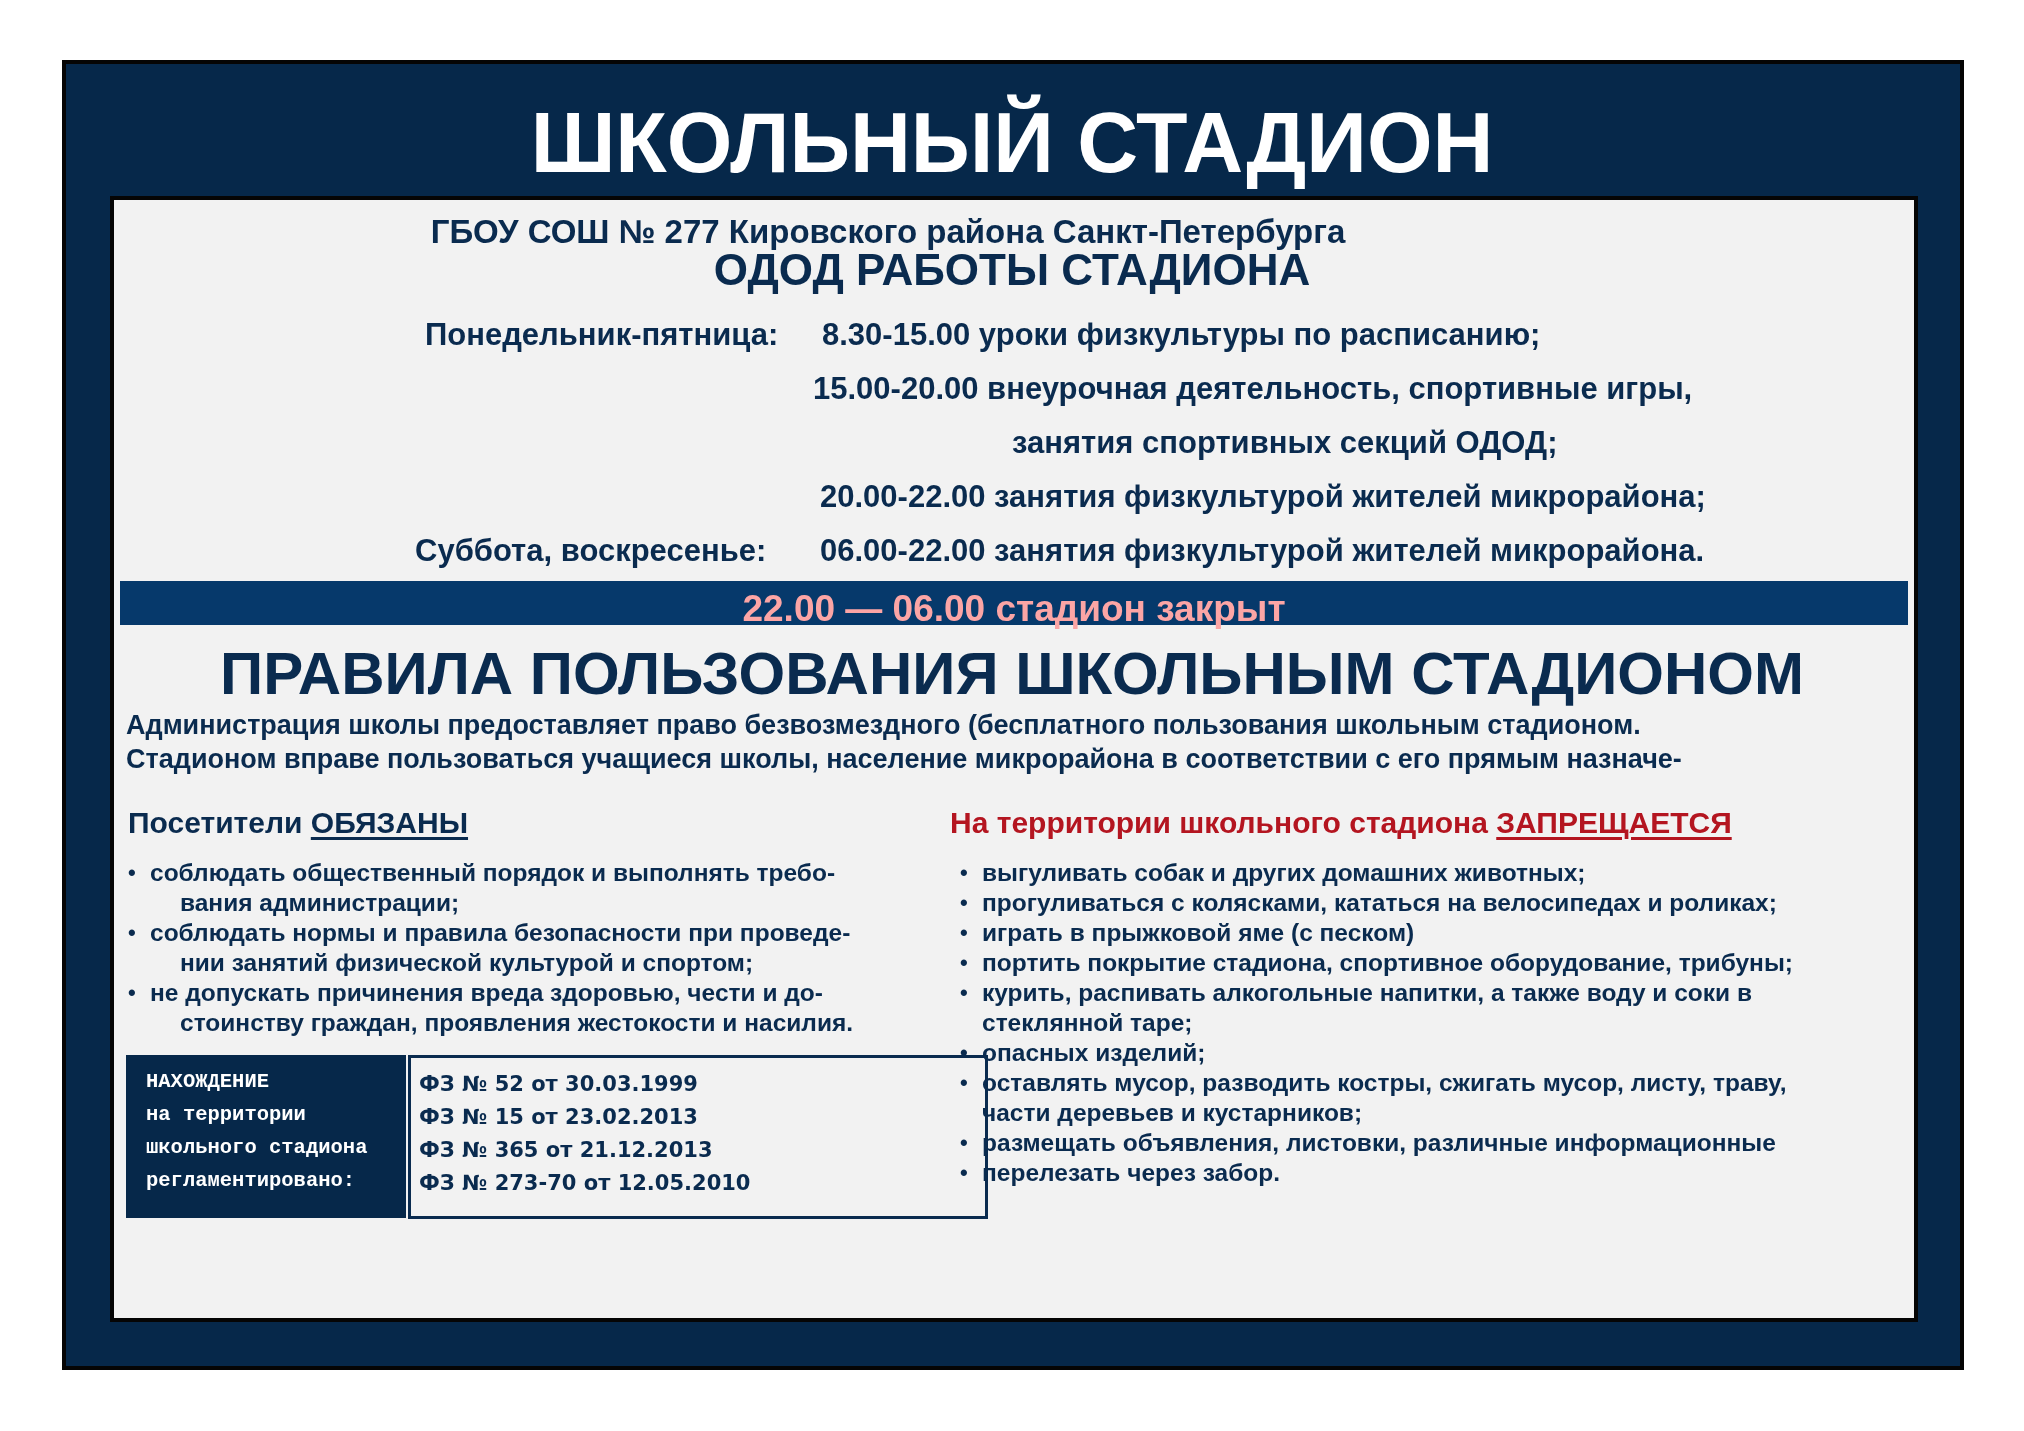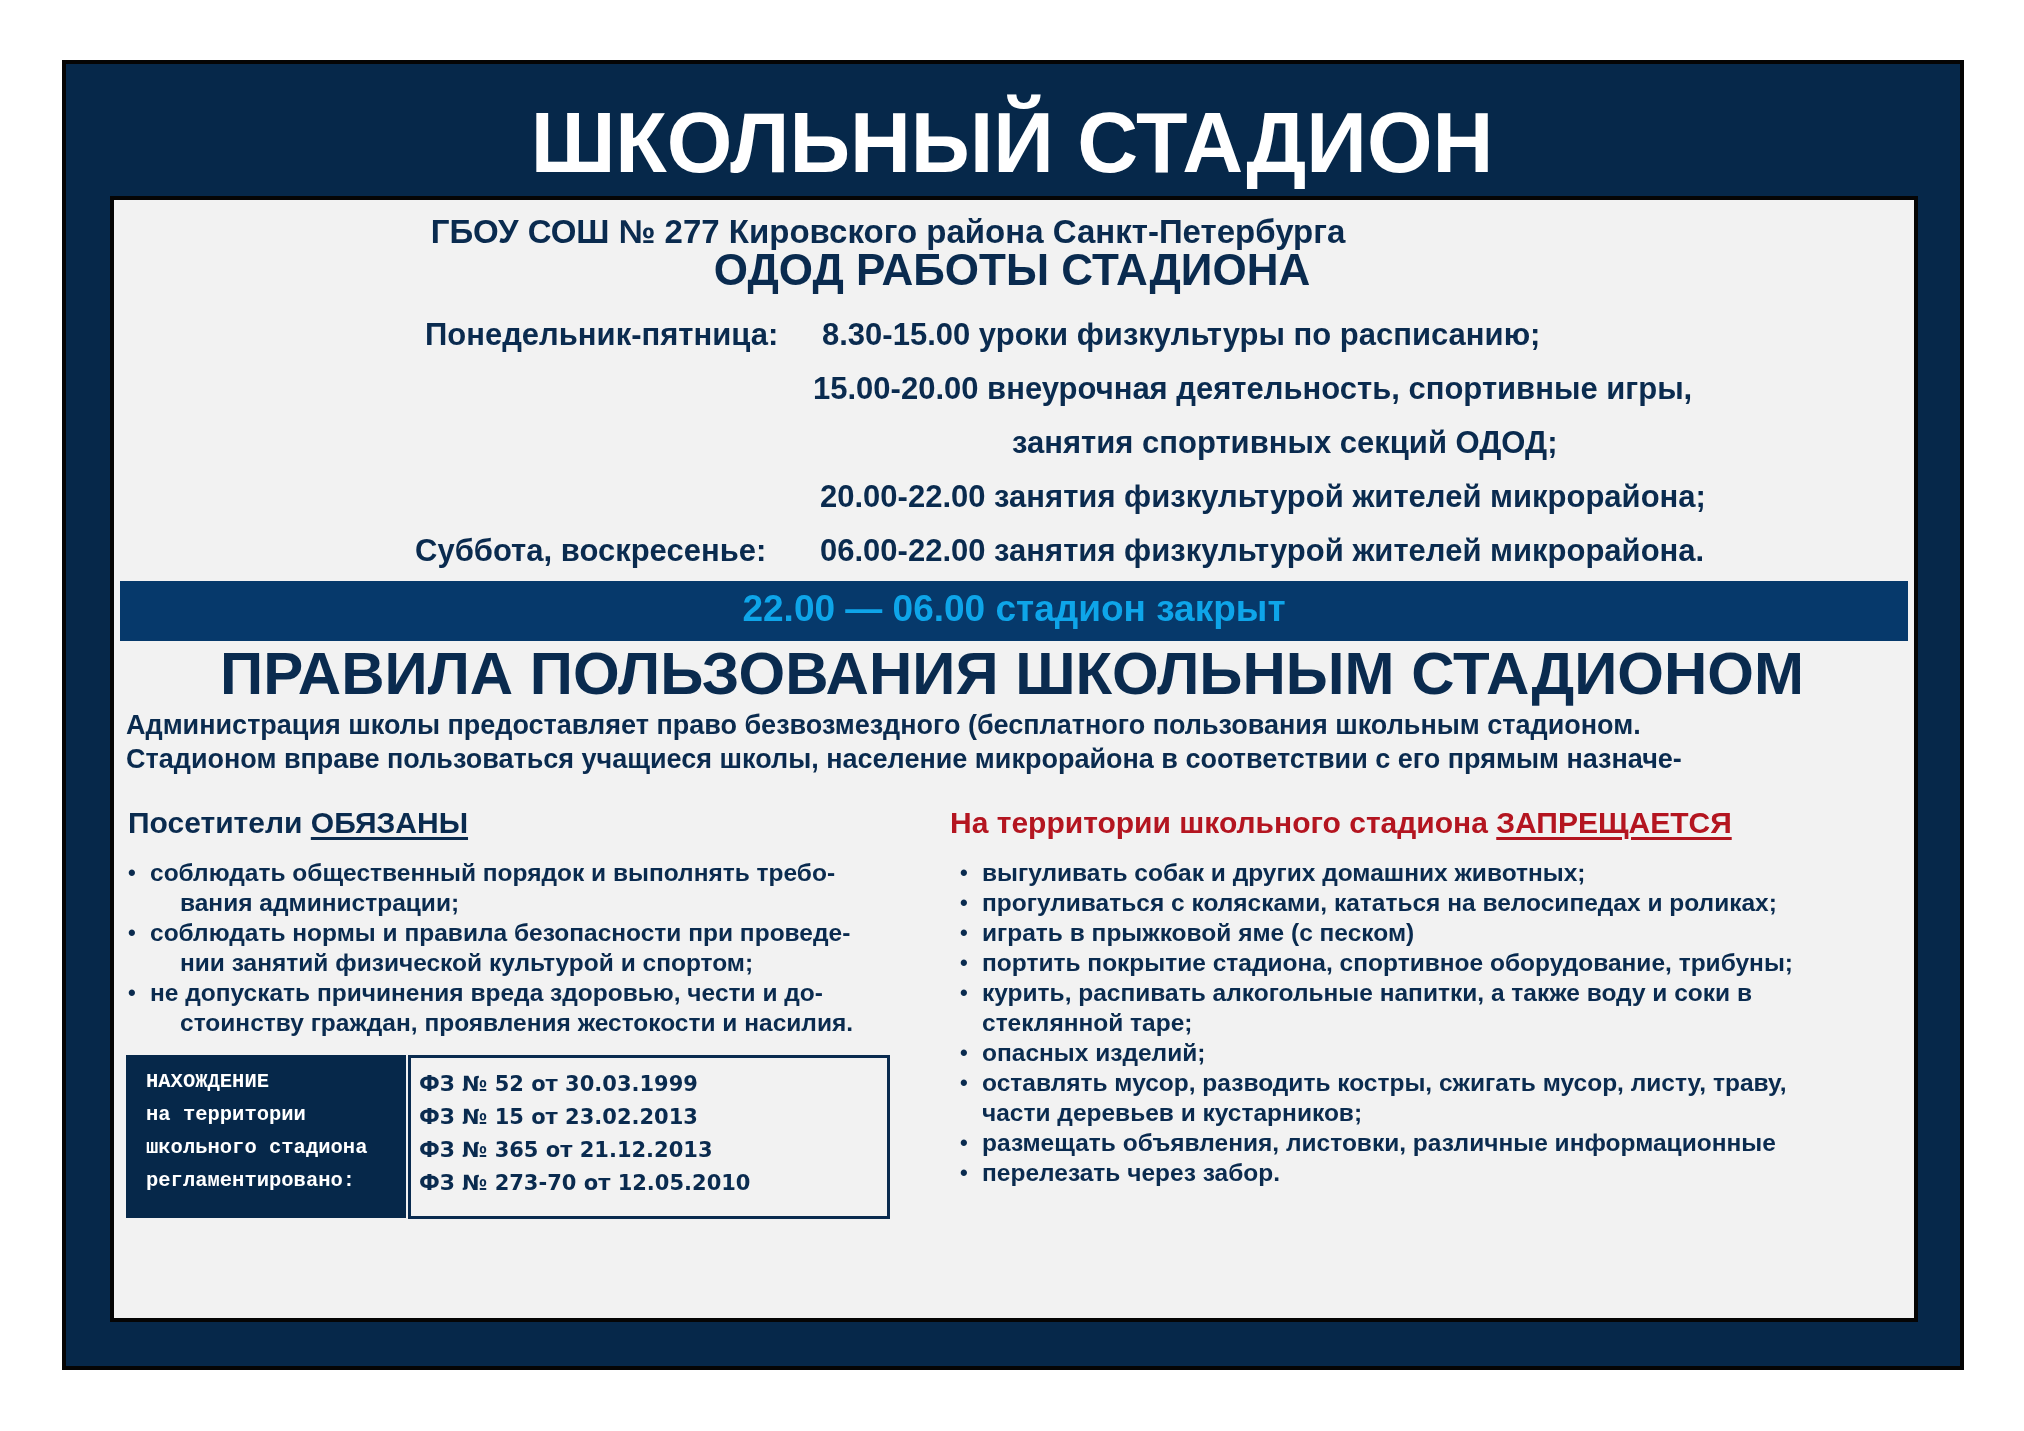--- a/index.html
+++ b/index.html
@@ -21,22 +21,22 @@
   }
 
   .t { position: absolute; white-space: nowrap; font-weight: 700; color: #0a2b4f; }
 
   .subtitle { left: 0; width: 1776px; top: 206px; text-align: center; font-size: 33px; line-height: 34px; margin-top: 9px; }
   .schedule-title { left: 0; width: 2024px; top: 244px; text-align: center; font-size: 44px; line-height: 52px; }
 
   .sched { font-size: 31px; line-height: 38px; }
 
   .closed-band {
-    position: absolute; left: 120px; top: 581px; width: 1788px; height: 60px;
-    background: #06396b; color: #0ea5e9; text-align: center;
+    position: absolute; left: 120px; top: 581px; width: 1788px; height: 44px;
+    background: #06396b; color: #fca5a5; text-align: center;
     font-weight: 700; font-size: 37px; line-height: 56px;
   }
 
   .rules-title { left: 0; width: 2024px; top: 640px; text-align: center; font-size: 60px; line-height: 68px; }
   .intro { left: 126px; font-size: 27px; line-height: 34px; }
 
   .col-head { font-size: 30px; line-height: 38px; }
   .col-head .u { text-decoration: underline; text-decoration-thickness: 3px; text-underline-offset: 4px; }
   .red { color: #b41520; }
 
@@ -44,21 +44,21 @@
   .list li { position: relative; font-weight: 700; font-size: 24.5px; line-height: 30px; color: #0a2b4f; white-space: nowrap; }
   .list li .bullet { position: absolute; left: -22px; top: 0; font-size: 22px; }
   .list li .cont { display: block; }
 
   .law-label-box {
     position: absolute; left: 126px; top: 1055px; width: 280px; height: 163px;
     background: #06284a; color: #ffffff; padding: 10px 0 0 20px;
   }
   .law-label-box span { display: block; font-family: Liberation Mono, monospace; font-weight: 700; font-size: 20.5px; line-height: 33px; white-space: nowrap; }
   .law-box {
-    position: absolute; left: 408px; top: 1055px; width: 482px; height: 164px;
+    position: absolute; left: 408px; top: 1055px; width: 580px; height: 164px;
     border: 3px solid #0a2b4f; background: #f2f2f2; padding: 10px 0 0 8px;
   }
   .law-box span { display: block; font-family: "DejaVu Sans", sans-serif; font-weight: 700; font-size: 21px; line-height: 33px; color: #0a2b4f; white-space: nowrap; }
 </style>
 </head>
 <body>
 
 <div class="frame"></div>
 <div class="main-title">ШКОЛЬНЫЙ СТАДИОН</div>
 

